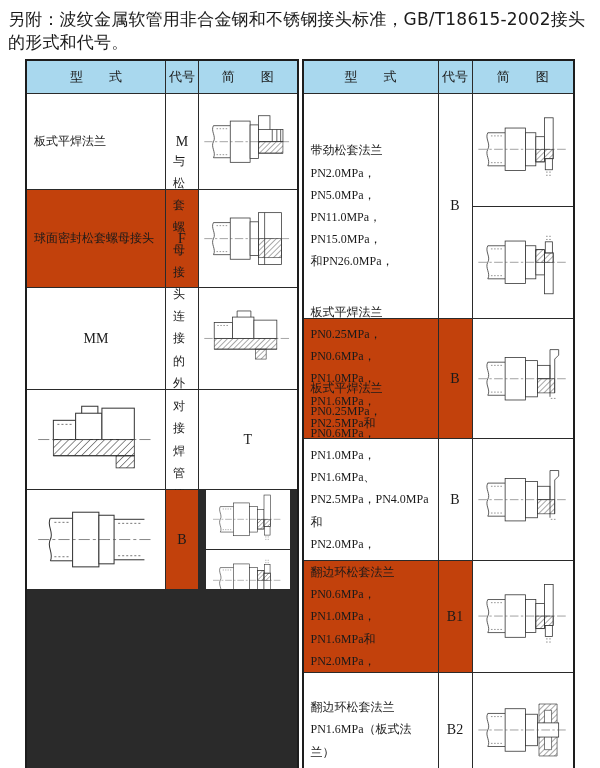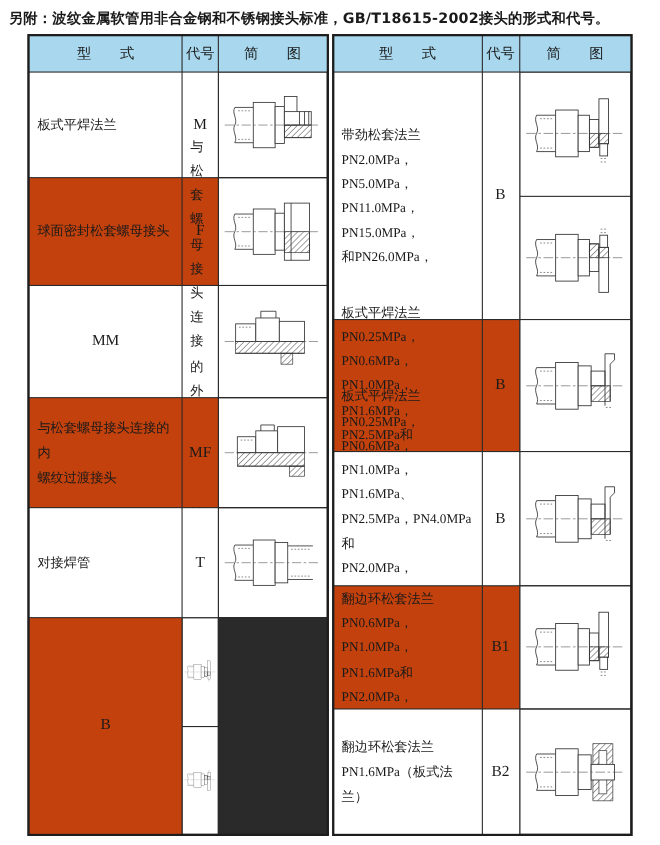--- a/index.html
+++ b/index.html
@@ -1,17 +1,17 @@
 <!DOCTYPE html>
 <html><head>
 <meta charset="utf-8">
 <style>
   html,body{margin:0;padding:0;background:#ffffff;width:600px;height:768px;overflow:hidden;}
   body{font-family:"DejaVu Sans","Liberation Sans",sans-serif;color:#1a1a1a;}
-  .caption{margin:8px 10px 5px 8px;font-size:13px;font-weight:bold;letter-spacing:0.2px;
+  .caption{margin:8px 10px 5px 8px;font-size:17px;font-weight:normal;letter-spacing:0.2px;
            font-family:"DejaVu Sans",sans-serif;}
   .tables{display:flex;gap:3px;margin:0 25px;align-items:flex-start;}
   .tbl{display:grid;gap:1px;background:#2a2a2a;border:2px solid #1d1d1d;flex:1;}
   .tbl-left{grid-template-columns:138px 32px 1fr;
             grid-template-rows:32px 95px 97px 101px 99px 99px 196px;}
   .tbl-right{grid-template-columns:134px 33px 1fr;
              grid-template-rows:32px 224px 119px 121px 111px 113px;}
   .cell{background:#ffffff;}
   .hdr{background:#a9d8ee;display:flex;align-items:center;justify-content:center;
        font-family:"Liberation Serif","DejaVu Serif",serif;font-size:13px;}
@@ -114,23 +114,20 @@
             <rect class="bx" x="40" y="17" width="28" height="28"></rect>
             <rect class="bx" x="68" y="21" width="30" height="24"></rect>
             <rect class="hz" x="16" y="45" width="82" height="14" fill="url(#HP2)"></rect>
             <line class="ln" x1="16" y1="59" x2="98" y2="59"></line>
             <rect class="hz" x="70" y="59" width="14" height="13" fill="url(#HP2)"></rect>
             <line class="ax" x1="3" y1="45" x2="117" y2="45"></line>
           </svg>
         </div>
     </div>
 
-    <div class="cell tcell" data-hl="true">与松套螺母接头连接的内
-螺纹过渡接头</div>
-    <div class="cell ccell" data-hl="true">MF</div>
     <div class="cell dcell">
       <div class="dbox">
           <svg viewBox="0 0 120 90" preserveAspectRatio="xMidYMid meet">
             <defs>
               <pattern id="HP3" width="5" height="5" patternUnits="userSpaceOnUse" patternTransform="rotate(45)">
                 <line x1="0" y1="0" x2="0" y2="5" stroke="#444" stroke-width="1.2"></line>
               </pattern>
             </defs>
             <rect class="bx" x="18" y="26" width="22" height="19"></rect>
             <line class="dt" x1="22" y1="30" x2="36" y2="30"></line>

